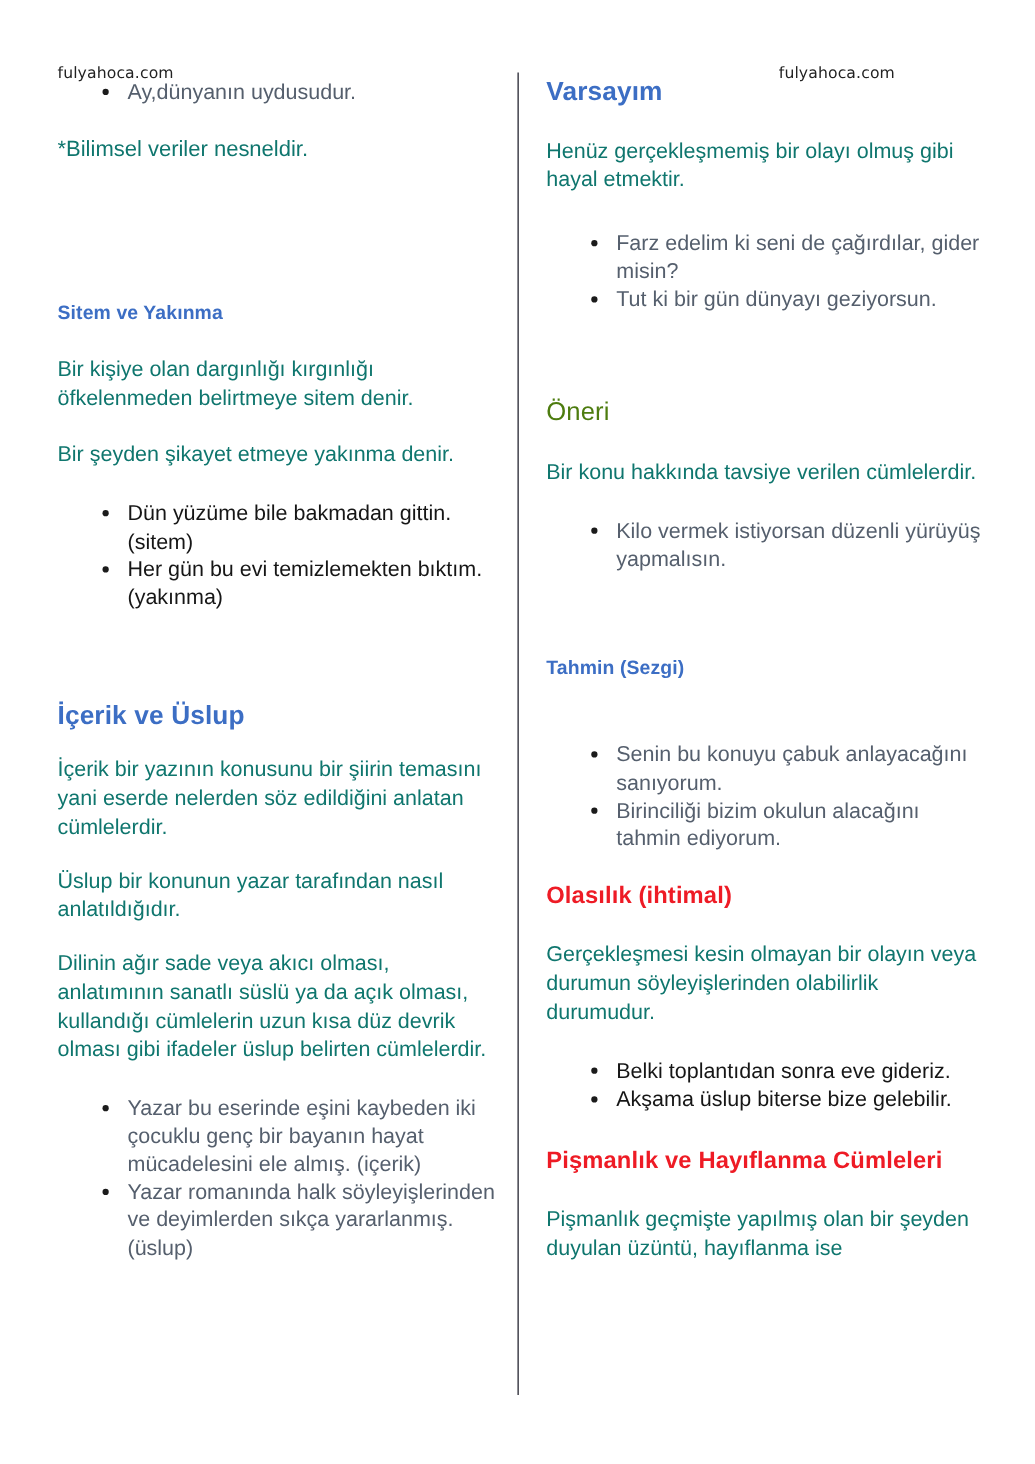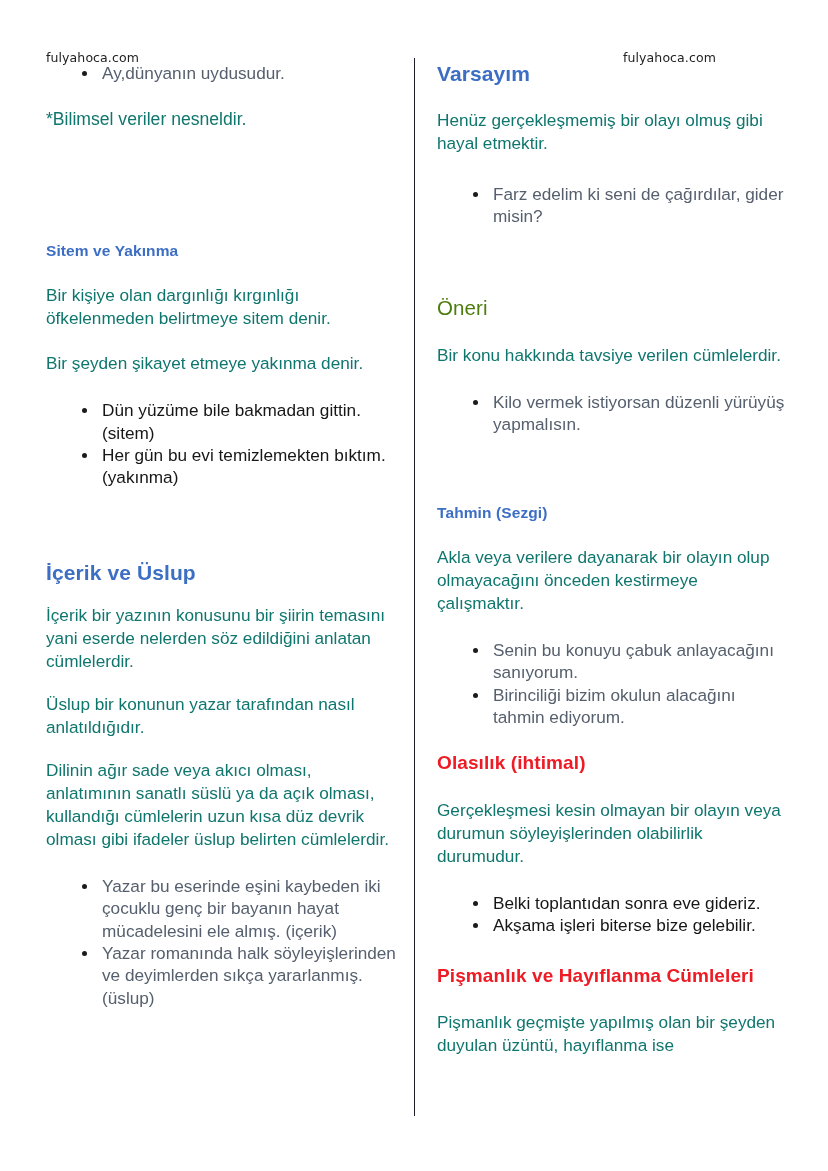--- a/index.html
+++ b/index.html
@@ -211,20 +211,21 @@
       <h2 class="h-blue-lg">Varsayım</h2>
 
       <div class="sp-22"></div>
 
       <p class="body">Henüz gerçekleşmemiş bir olayı olmuş gibi hayal etmektir.</p>
 
       <div class="sp-28"></div>
 
       <ul class="bullets">
         <li>Farz edelim ki seni de çağırdılar, gider misin?</li>
+        <li>Tut ki bir gün dünyayı geziyorsun.</li>
       </ul>
 
       <div class="sp-56"></div>
       <div class="sp-12"></div>
 
       <h2 class="h-blue-light">Öneri</h2>
 
       <div class="sp-24"></div>
 
       <p class="body">Bir konu hakkında tavsiye verilen cümlelerdir.</p>
@@ -235,42 +236,41 @@
         <li>Kilo vermek istiyorsan düzenli yürüyüş yapmalısın.</li>
       </ul>
 
       <div class="sp-56"></div>
       <div class="sp-12"></div>
 
       <h2 class="h-blue-sm">Tahmin (Sezgi)</h2>
 
       <div class="sp-24"></div>
 
-      <p class="body">Akla veya verilere dayanarak bir olayın olup olmayacağını önceden kestirmeye çalışmaktır.</p>
 
       <div class="sp-24"></div>
 
       <ul class="bullets">
         <li>Senin bu konuyu çabuk anlayacağını sanıyorum.</li>
         <li>Birinciliği bizim okulun alacağını tahmin ediyorum.</li>
       </ul>
 
       <div class="sp-24"></div>
 
       <h2 class="h-red">Olasılık (ihtimal)</h2>
 
       <div class="sp-24"></div>
 
       <p class="body">Gerçekleşmesi kesin olmayan bir olayın veya durumun söyleyişlerinden olabilirlik durumudur.</p>
 
       <div class="sp-24"></div>
 
       <ul class="bullets dark">
         <li>Belki toplantıdan sonra eve gideriz.</li>
-        <li>Akşama işleri biterse bize gelebilir.</li>
+        <li>Akşama üslup biterse bize gelebilir.</li>
       </ul>
 
       <div class="sp-28"></div>
 
       <h2 class="h-red">Pişmanlık ve Hayıflanma Cümleleri</h2>
 
       <div class="sp-24"></div>
 
       <p class="body">Pişmanlık geçmişte yapılmış olan bir şeyden duyulan üzüntü, hayıflanma ise</p>
 

